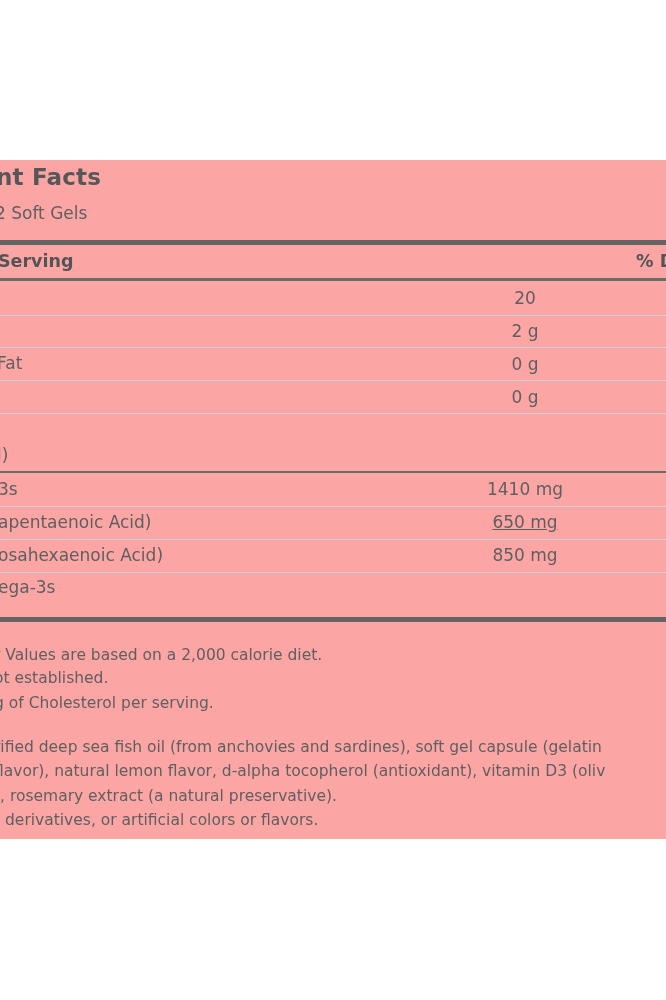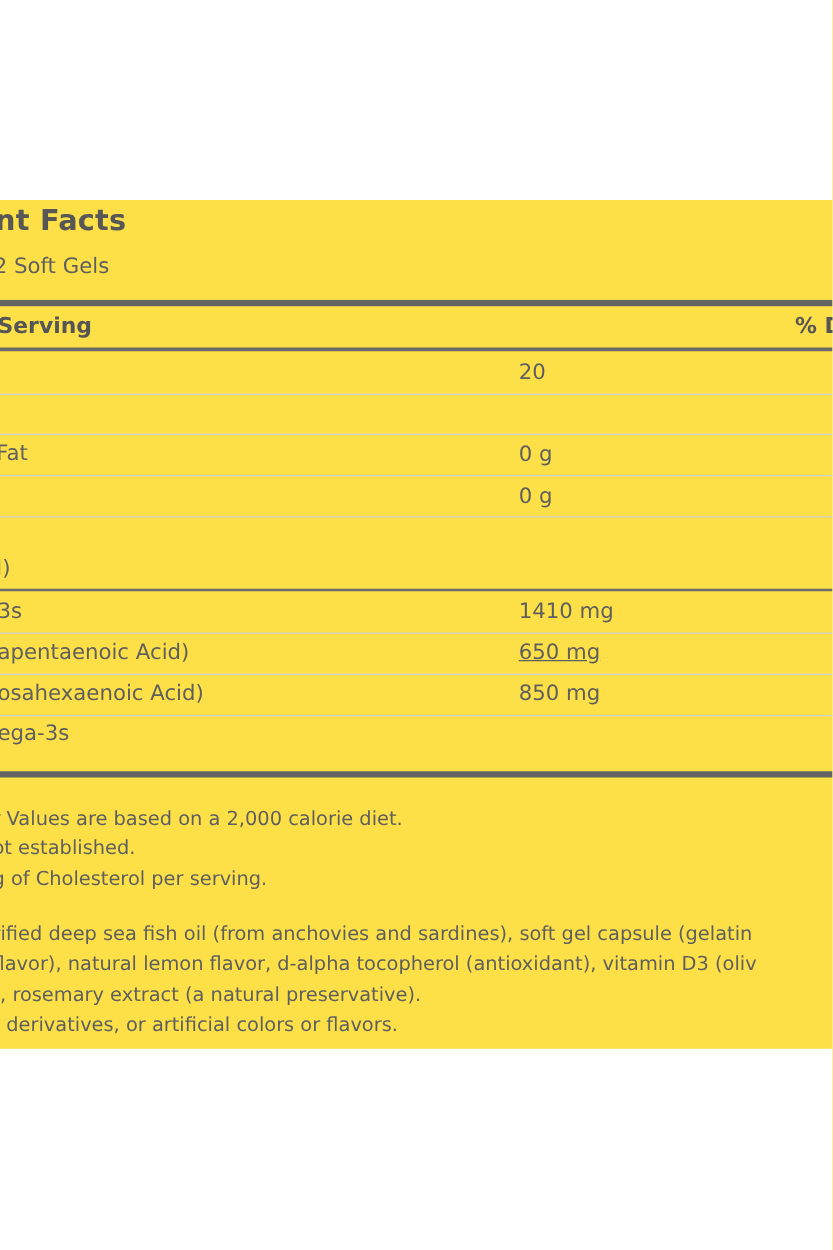--- a/index.html
+++ b/index.html
@@ -4,53 +4,54 @@
 <style>
   html, body { margin: 0; padding: 0; }
   body {
     width: 666px; height: 1000px; background: #ffffff; overflow: hidden;
     position: relative;
     font-family: "DejaVu Sans", "Liberation Sans", sans-serif;
     color: #5f5f5f;
   }
   .panel {
     position: absolute; left: 0; top: 160px; width: 666px; height: 679px;
-    background: #fde047;
+    background: #fca5a5;
   }
   .abs { position: absolute; white-space: nowrap; }
   .title {
     left: -4px; top: 4px; font-size: 23px; font-weight: bold; color: #575757;
     letter-spacing: 0.2px;
   }
   .serving-size { left: -5px; top: 43px; font-size: 17px; color: #5f5f5f; }
   .bar-thick { position: absolute; left: 0; width: 666px; background: #646464; }
   .bar-mid { position: absolute; left: 0; width: 666px; background: #6b6b6b; }
   .sep { position: absolute; left: 0; width: 666px; height: 1px; background: #cfd1d4; }
   .hdr { font-size: 17.5px; font-weight: bold; color: #555; }
   .cell { font-size: 17px; color: #5f5f5f; }
-  .val { width: 220px; left: 415px; }
+  .val { width: 220px; text-align: center; left: 415px; }
   .note { font-size: 15.5px; color: #5f5f5f; left: -6px; }
 </style>
 </head>
 <body>
 
 <div class="panel">
   <div class="abs title">nt Facts</div>
   <div class="abs serving-size">2 Soft Gels</div>
 
   <div class="bar-thick" style="top:80px;height:5px;"></div>
 
   <div class="abs hdr" style="left:-2px;top:91px;">Serving</div>
   <div class="abs hdr" style="left:636px;top:91px;">% D</div>
 
   <div class="bar-mid" style="top:118px;height:3px;"></div>
 
   <div class="abs cell val" style="top:128px;">20</div>
   <div class="sep" style="top:155px;"></div>
 
+  <div class="abs cell val" style="top:161px;">2 g</div>
   <div class="sep" style="top:187px;"></div>
 
   <div class="abs cell" style="left:-3px;top:193px;">Fat</div>
   <div class="abs cell val" style="top:194px;">0 g</div>
   <div class="sep" style="top:220px;"></div>
 
   <div class="abs cell val" style="top:227px;">0 g</div>
   <div class="sep" style="top:253px;"></div>
 
   <div class="abs cell" style="left:-3px;top:285px;">l)</div>

